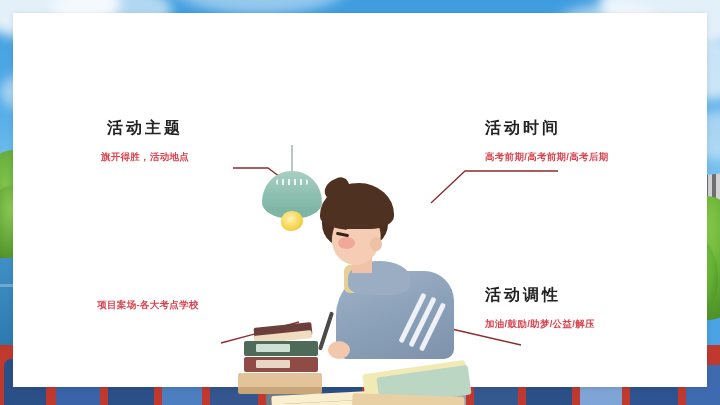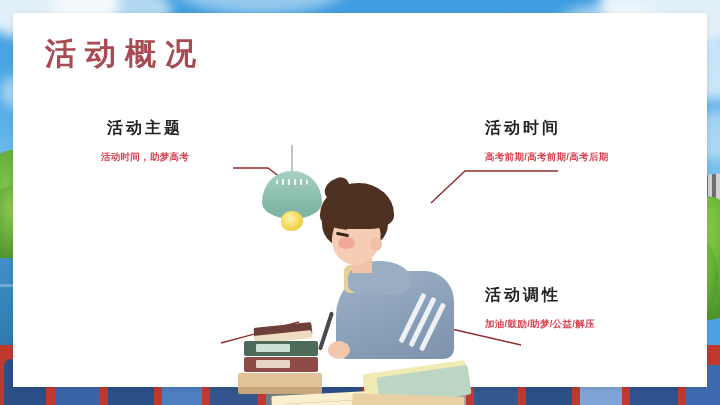--- a/index.html
+++ b/index.html
@@ -197,21 +197,20 @@
     <div class="fig" style="left:474px;width:44px;height:40px;background:#35588f;"></div>
     <div class="fig" style="left:526px;width:46px;height:48px;background:#2b4f87;"></div>
     <div class="fig" style="left:580px;width:42px;height:36px;background:#7fa4d6;"></div>
     <div class="fig" style="left:630px;width:48px;height:46px;background:#2f5391;"></div>
     <div class="fig" style="left:686px;width:40px;height:40px;background:#3e6bb0;"></div>
   </div>
 </div>
 
 <div id="card">
 
-  <div id="page-title">活动概况</div>
 
   <svg id="connectors" viewBox="0 0 694 374" xmlns="http://www.w3.org/2000/svg">
 
     <path d="M220,155 L255,155 L283,176" stroke="#8e2b2b" stroke-width="1.3" fill="none"></path>
 
     <path d="M418,190 L452,158 L545,158" stroke="#8e2b2b" stroke-width="1.3" fill="none"></path>
 
     <path d="M208,330 L286,309" stroke="#8e2b2b" stroke-width="1.3" fill="none"></path>
 
     <path d="M430,314 L508,332" stroke="#8e2b2b" stroke-width="1.3" fill="none"></path>
@@ -256,32 +255,35 @@
     <div class="paper-lines"></div>
     <div class="openbk-p"></div>
     <div class="openbk-c"></div>
     <div class="openbk2"></div>
 
   </div>
 
   <div class="quad left" id="quad-topic">
     <div class="heading">活动主题</div>
     <div class="body">
-      <div>活动时间，助梦高考</div>
+      <div>旗开得胜，活动地点</div>
     </div>
   </div>
 
   <div class="quad right" id="quad-time">
     <div class="heading">活动时间</div>
     <div class="body">
       <div>高考前期/高考前期/高考后期</div>
     </div>
   </div>
 
   <div class="quad left" id="quad-place">
+    <div class="body">
+      <div>项目案场-各大考点学校</div>
+    </div>
   </div>
 
   <div class="quad right" id="quad-tone">
     <div class="heading">活动调性</div>
     <div class="body">
       <div>加油/鼓励/助梦/公益/解压</div>
     </div>
   </div>
 
 </div>

